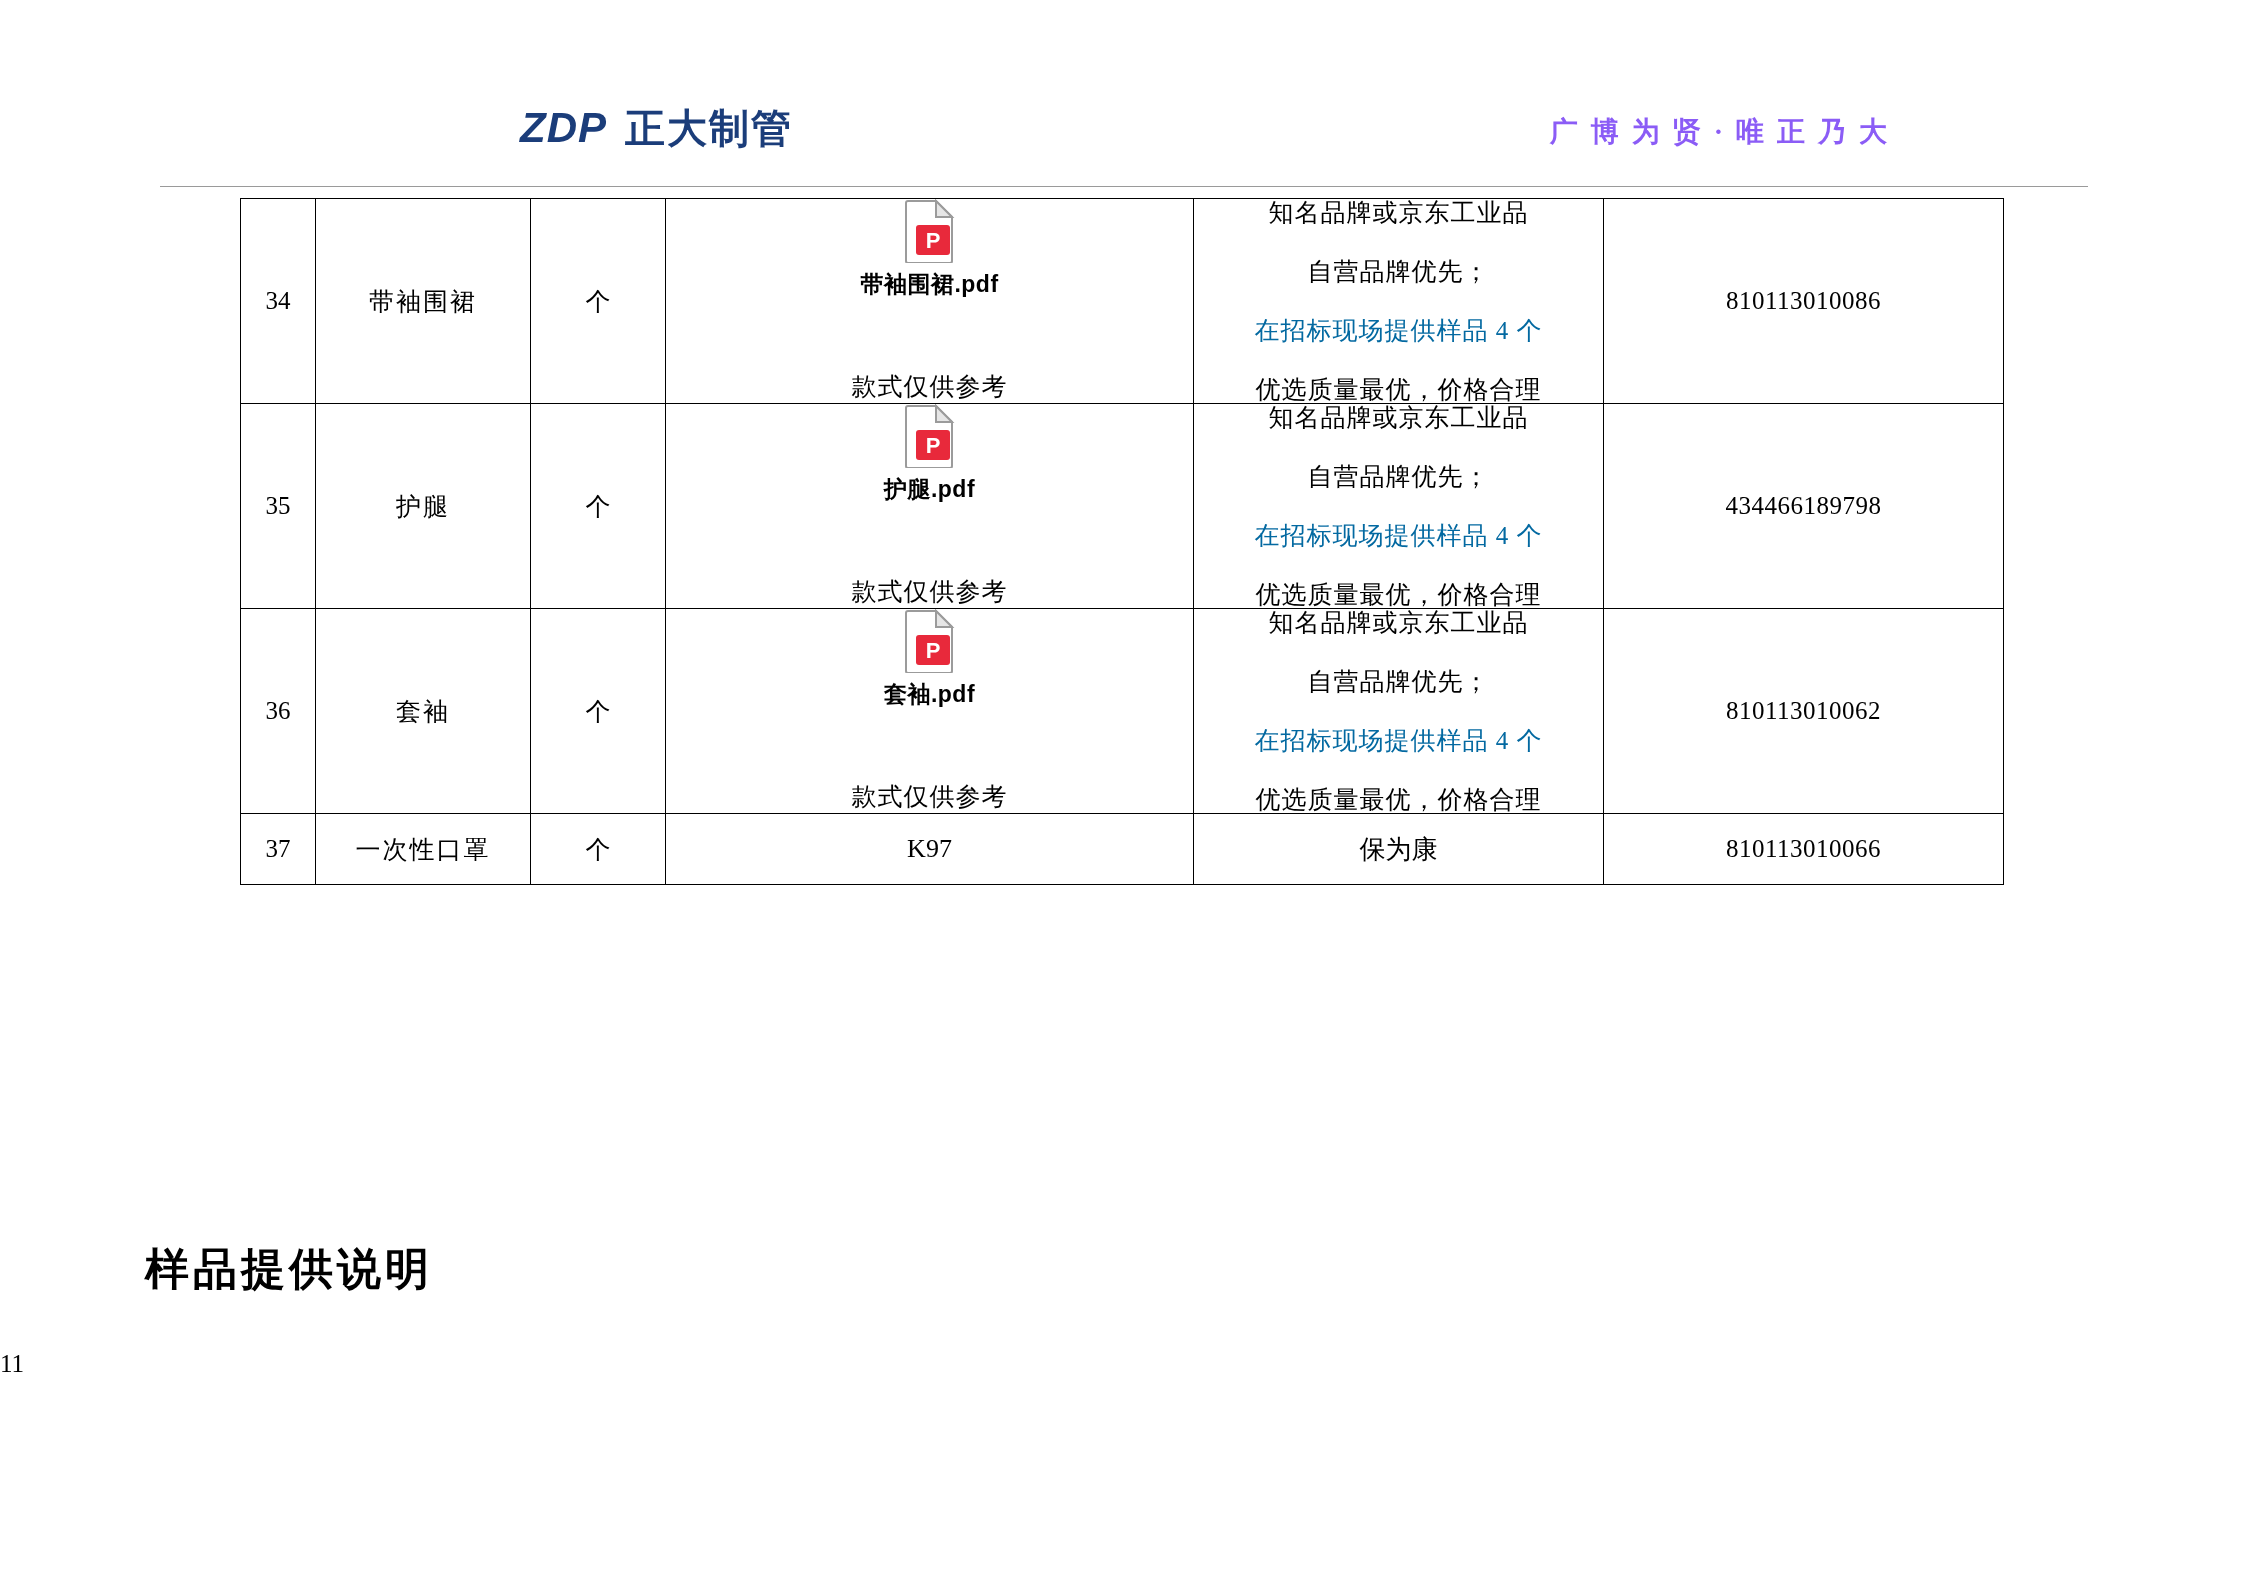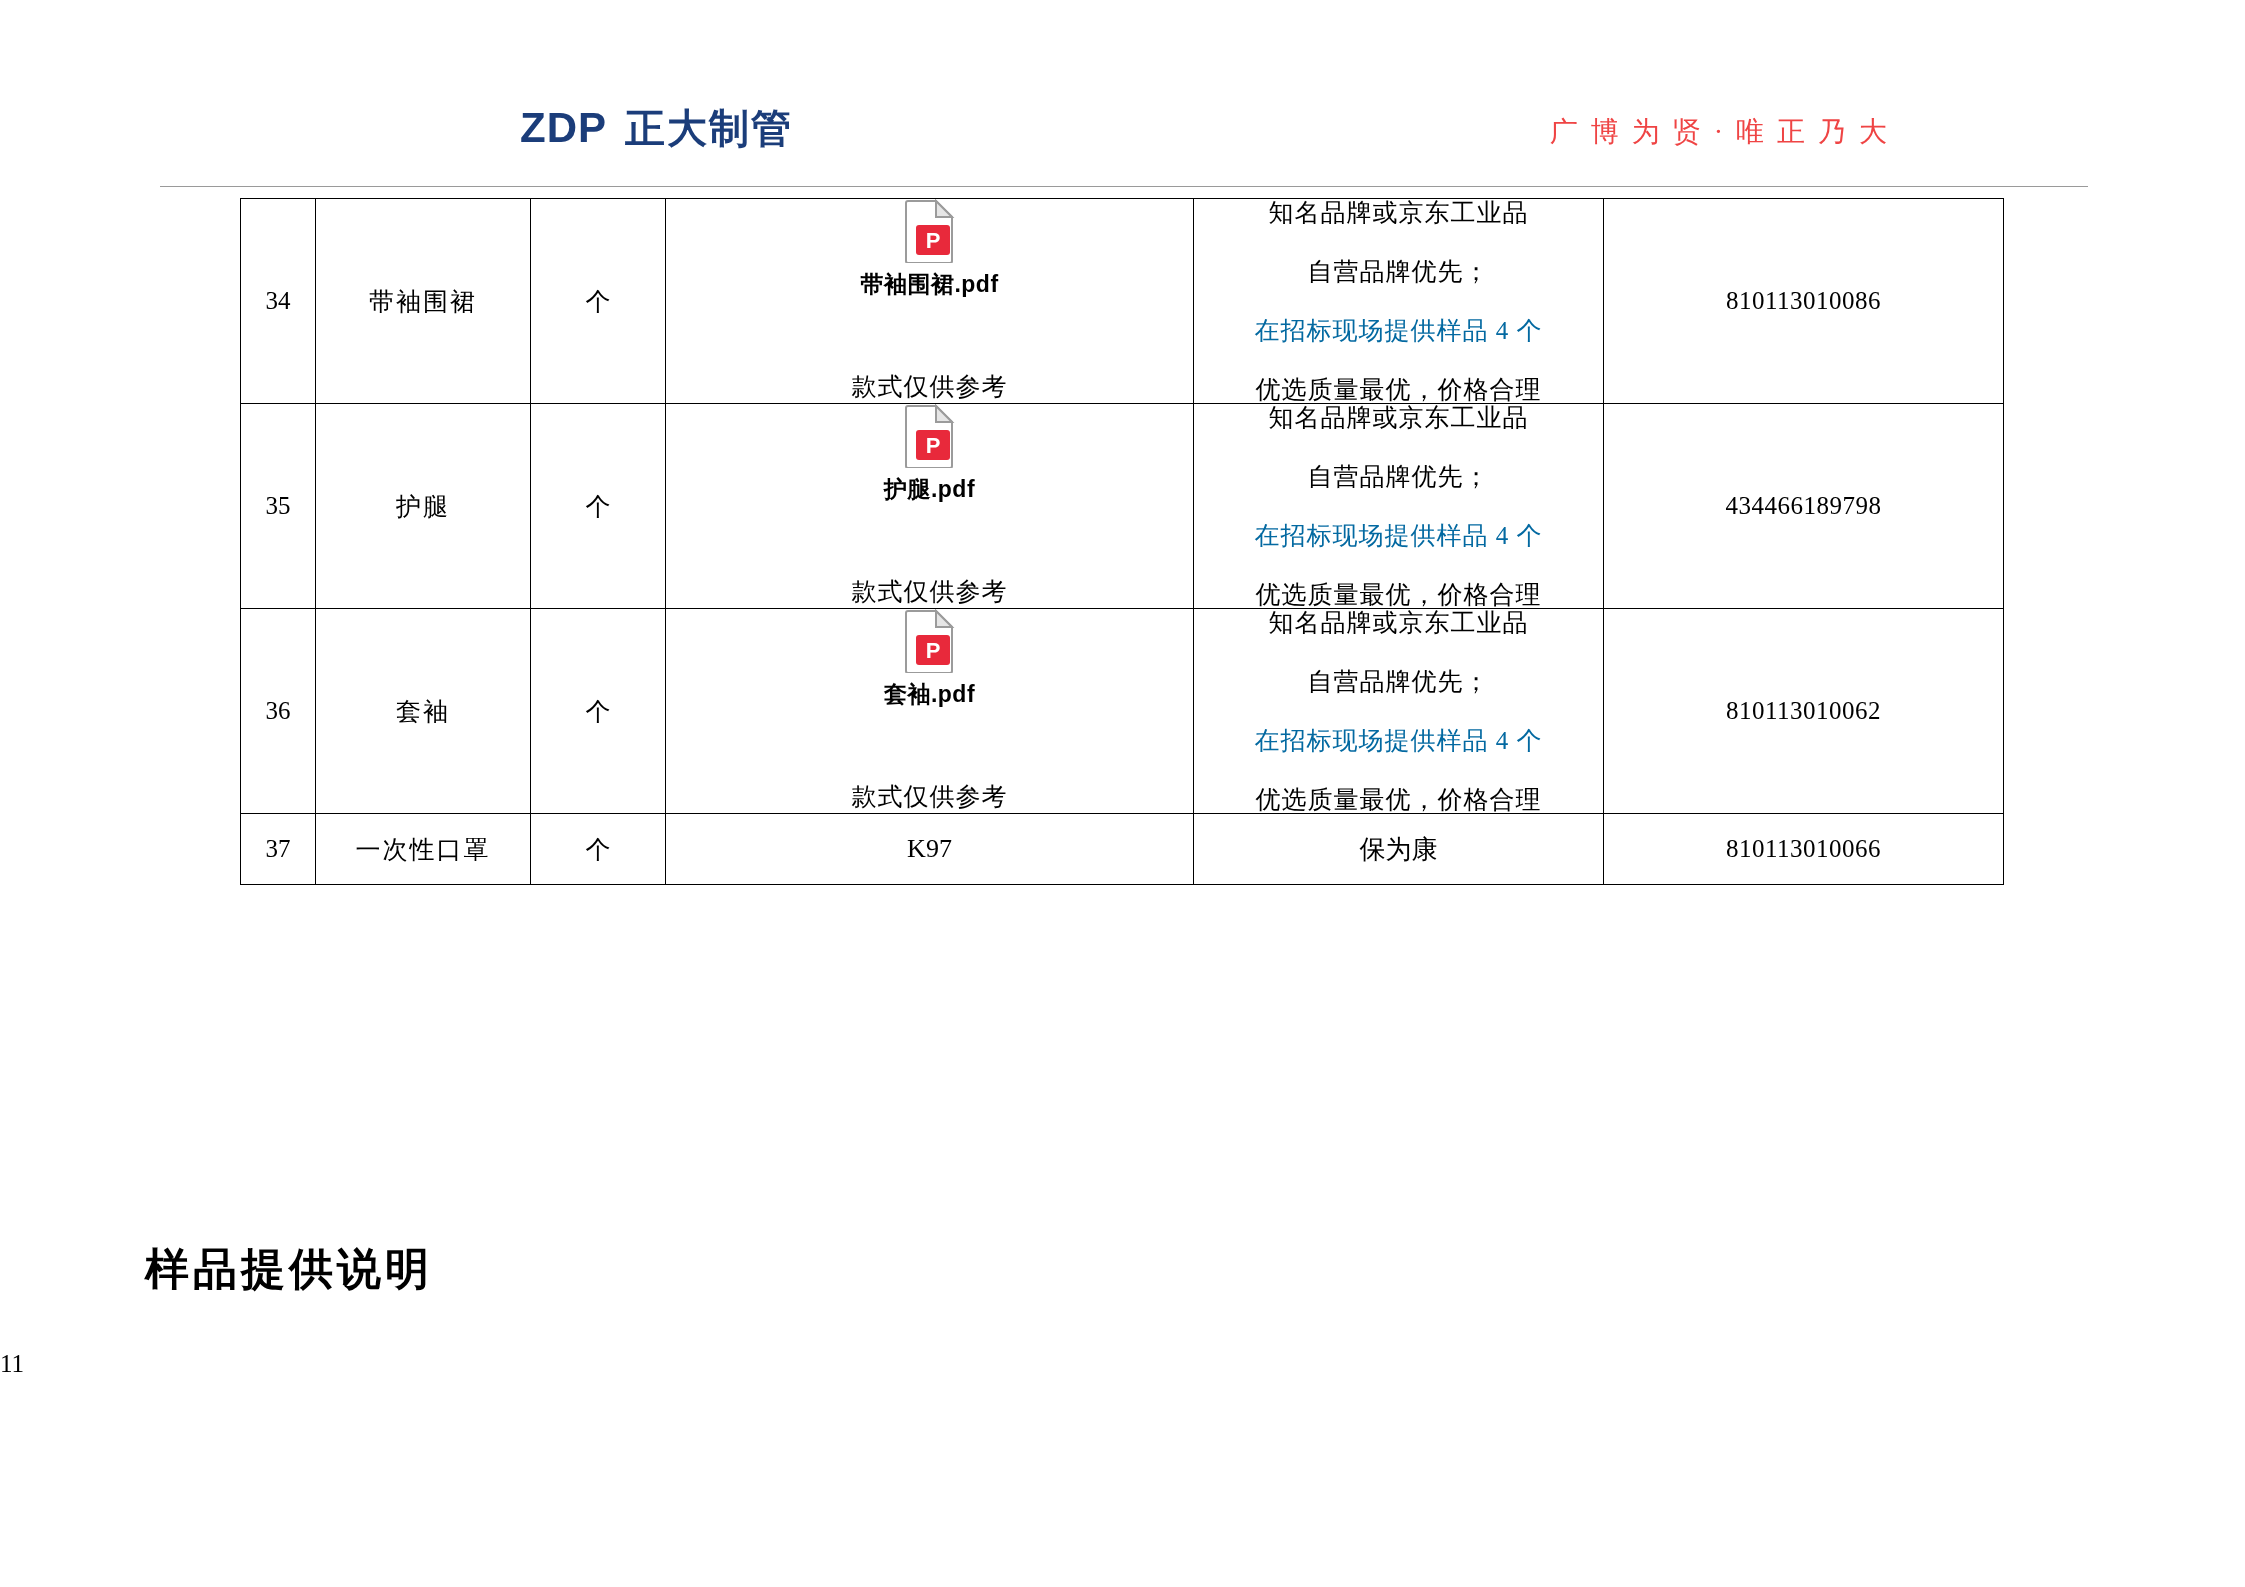--- a/index.html
+++ b/index.html
@@ -35,42 +35,43 @@
     left: 360px;
     top: 0px;
     display: flex;
     align-items: center;
     gap: 18px;
   }
   .logo-mark {
     display: inline-block;
     font-family: "Liberation Sans", sans-serif;
     font-weight: bold;
+    font-style: italic;
     font-size: 42px;
     letter-spacing: 1px;
     color: #1b3d7a;
     line-height: 1;
     padding: 2px 0;
   }
   .logo-text {
     font-family: "Liberation Sans", sans-serif;
     font-weight: bold;
     font-size: 40px;
     color: #1b3d7a;
     letter-spacing: 2px;
     line-height: 1;
   }
   .slogan {
     position: absolute;
     right: 200px;
     top: 8px;
     font-family: "Liberation Serif", serif;
-    font-weight: normal;
+    font-weight: bold;
     font-size: 28px;
-    color: #ef4444;
+    color: #8b5cf6;
     letter-spacing: 3px;
     white-space: nowrap;
     text-align: right;
   }
   .header-rule {
     position: absolute;
     left: 160px;
     top: 186px;
     width: 1928px;
     height: 1px;

